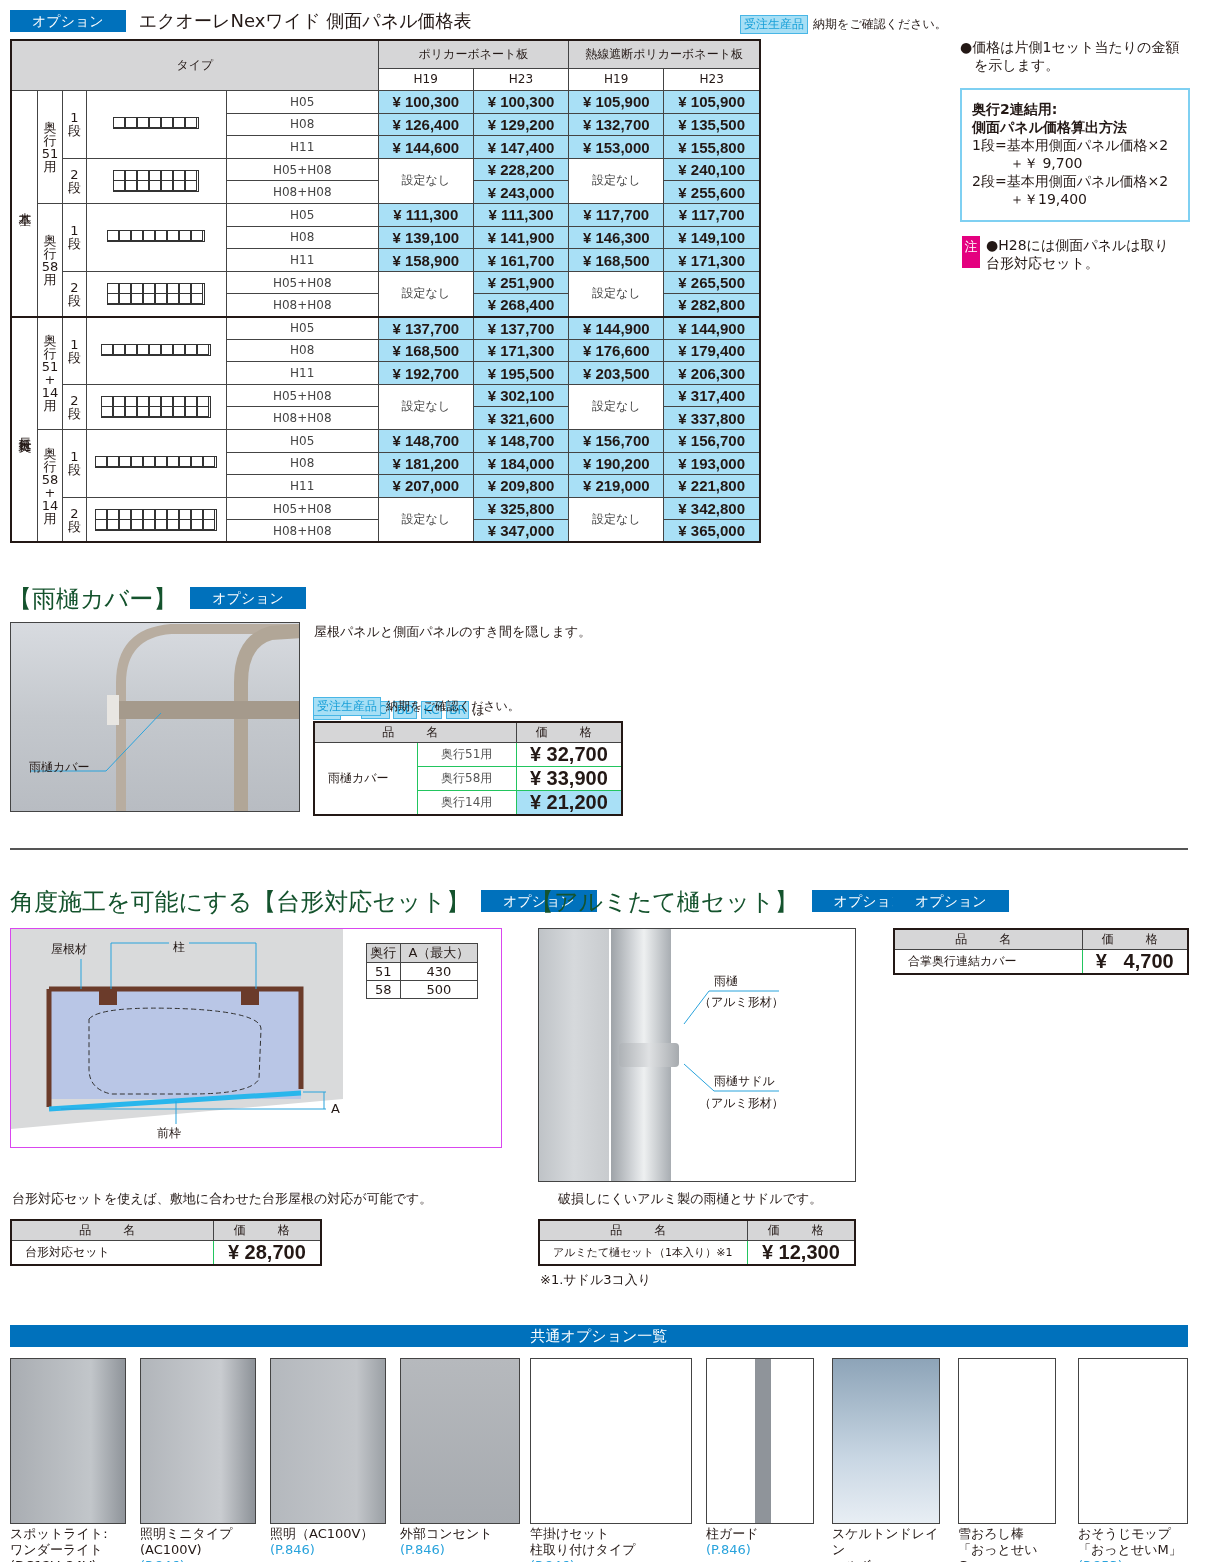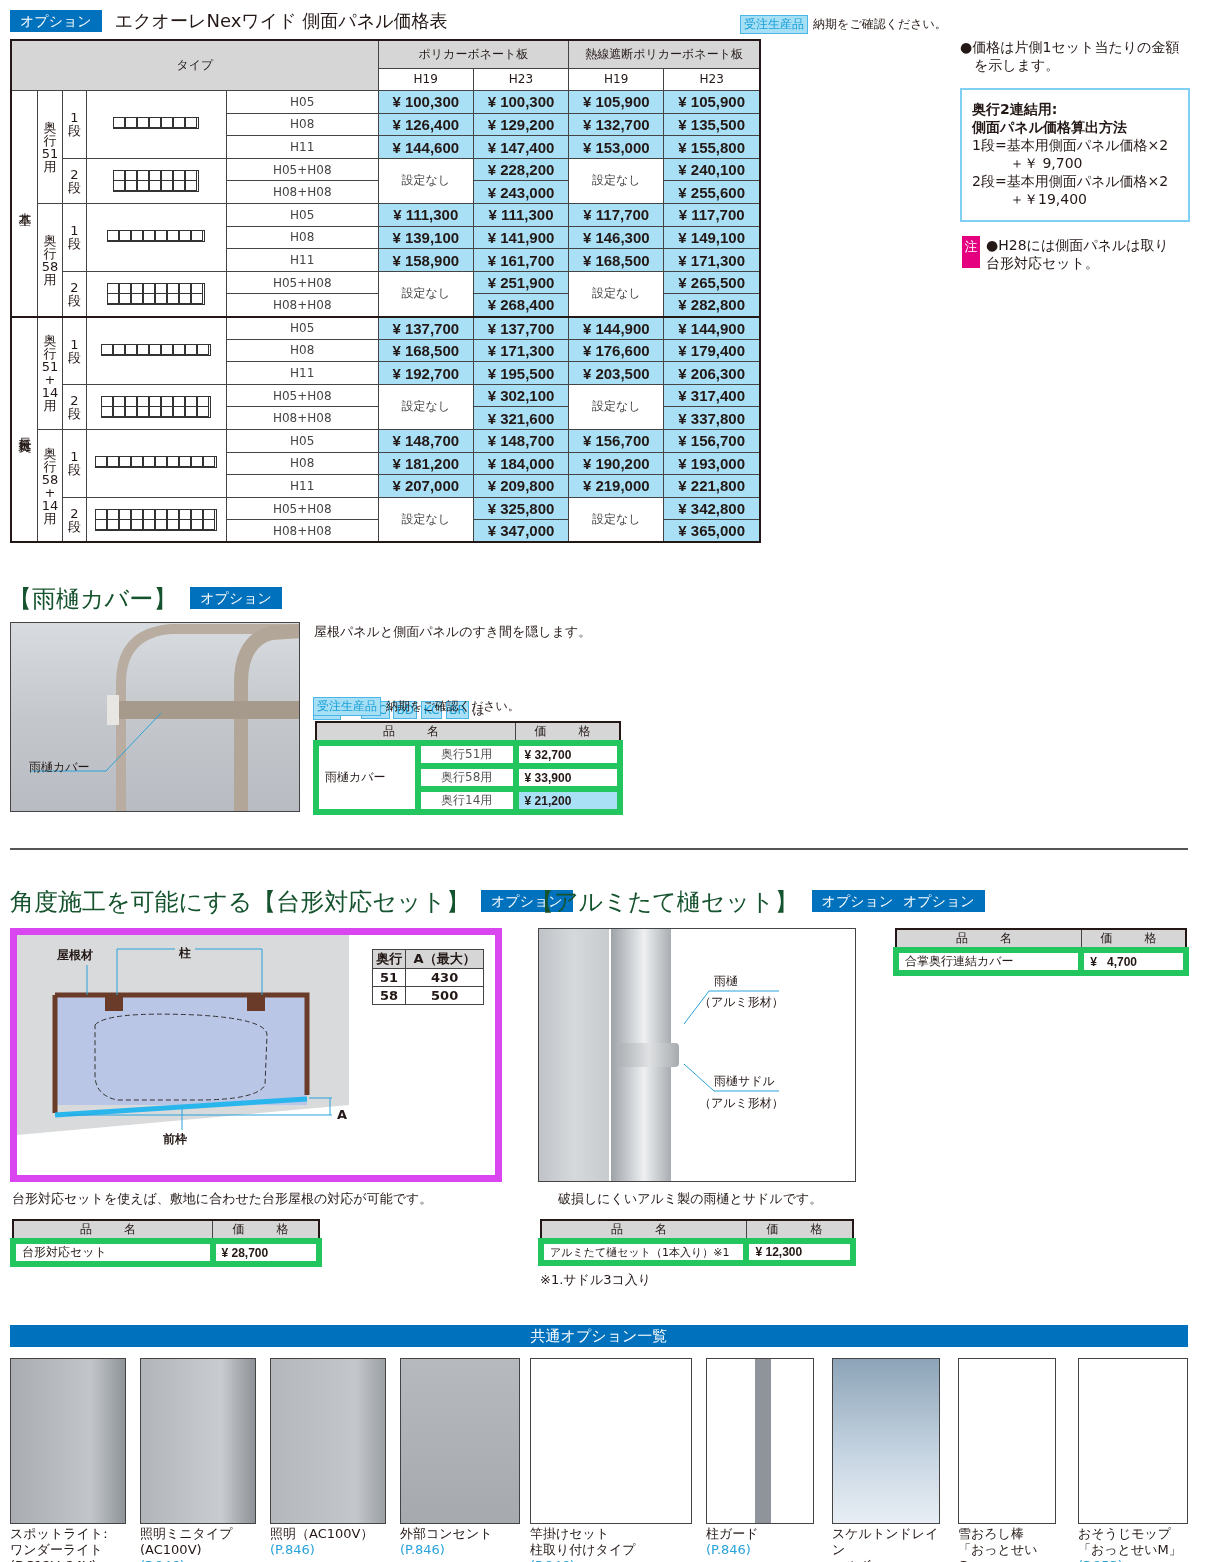--- a/index.html
+++ b/index.html
@@ -1,18 +1,18 @@
 <!DOCTYPE html>
 <html><head>
 <meta charset="utf-8">
 <style>
   * { box-sizing: border-box; margin: 0; padding: 0; }
   body { width: 1224px; height: 1562px; background: #fff; font-family: "DejaVu Sans", sans-serif; color: #231815; position: relative; overflow: hidden; }
   .abs { position: absolute; }
-  .opt-tag { background: #0071bc; color: #fff; font-size: 14px; display: inline-block; padding: 0 10px; height: 22px; line-height: 22px; }
+  .opt-tag { background: #0071bc; color: #fff; font-size: 14px; display: inline-block; padding: 0 22px; height: 22px; line-height: 22px; }
   .notice-tag { background: #a7dff5; color: #1aa0d8; border: 1px solid #48b6e6; font-size: 12px; padding: 0 3px; line-height: 17px; display: inline-block; }
   .notice-text { font-size: 12px; }
   .sec-title { font-size: 24px; color: #14532d; }
   table { border-collapse: collapse; }
   
   #main-table { position: absolute; left: 10px; top: 39px; width: 751px; border: 2px solid #231815; font-size: 12px; }
   #main-table td, #main-table th { border: 1px solid #444; text-align: center; height: 22.6px; padding: 0; font-weight: normal; }
   #main-table th { background: #d6d6d7; color: #231815; }
   #main-table td.price { background: #a9e0f6; font-weight: bold; font-size: 15px; font-family: "Liberation Sans", sans-serif; }
   #main-table td.none { background: #fff; color: #444; }
@@ -20,22 +20,22 @@
   #main-table td.vnum { font-size: 13px; line-height: 13px; }
   .grid-icon { display: inline-grid; border: 1px solid #333; }
   .grid-icon span { border: 1px solid #333; width: 12px; height: 11px; display: block; margin: -1px 0 0 -1px; }
   
   .side-note { font-size: 14px; line-height: 18px; }
   .calc-box { border: 2px solid #7fd0f2; padding: 10px 10px; font-size: 14px; line-height: 18px; }
   .warn-tag { background: #e4007f; color: #fff; font-size: 13px; width: 18px; height: 32px; display: inline-block; text-align: center; padding-top: 2px; }
   
   .ptable { font-size: 12px; border: 2px solid #231815; }
   .ptable th { background: #d6d6d7; font-weight: normal; border: 1px solid #444; height: 20px; letter-spacing: 10px; }
-  .ptable td { border: 6px solid #22c55e; height: 22px; padding: 0 6px; }
-  .ptable td.pr { font-weight: bold; font-size: 12px; text-align: left; font-family: "Liberation Sans", sans-serif; margin-top: 20px; }
+  .ptable td { border: 1px solid #22c55e; height: 22px; padding: 0 13px; }
+  .ptable td.pr { font-weight: bold; font-size: 20px; text-align: center; font-family: "Liberation Sans", sans-serif; margin-top: 20px; }
   .ptable td.blue { background: #a9e0f6; }
   .img-box { border: 1px solid #444; background: #d9dadb; overflow: hidden; }
   .banner { background: #0071bc; color: #fff; font-size: 15px; text-align: center; height: 22px; line-height: 22px; }
   .opt-card { position: absolute; top: 1358px; width: 116px; }
   .opt-card .thumb { height: 166px; border: 1px solid #444; background: #b9bcc0; position: relative; overflow: hidden; }
   .opt-card .name { font-size: 13px; line-height: 16px; margin-top: 2px; color: #231815; }
   .opt-card .page { font-size: 13px; line-height: 16px; color: #29a3dc; }
   .ref-pill { background: #a9e0f6; border: 1px solid #48b6e6; color: #1aa0d8; font-size: 12px; padding: 0 2px; line-height: 16px; display: inline-block; }
 </style>
 </head>
@@ -461,21 +461,21 @@
   </tr>
 </tbody>
   </table>
 
 <div class="abs" style="left:10px;top:848px;width:1178px;height:2px;background:#555;"></div>
 
 <div class="abs" style="left:10px;top:886px;">
   <span class="sec-title">角度施工を可能にする【台形対応セット】</span>
   <span class="opt-tag" style="margin-left:6px;vertical-align:4px;">オプション</span>
 </div>
-<div class="abs" style="left:10px;top:928px;width:492px;height:254px;border:7px solid #d946ef;background:#fff;font-weight:bold;">
+<div class="abs" style="left:10px;top:928px;width:492px;height:220px;border:1px solid #d946ef;background:#fff;">
   <svg width="490" height="252">
     <polygon points="0,0 332,0 332,170 0,200" fill="#d9dadb"></polygon>
     <rect x="38" y="60" width="252" height="110" fill="#b9c6e6"></rect>
     <path d="M38 60 L290 60 L290 160 M38 60 L38 178" fill="none" stroke="#6b3b2a" stroke-width="5"></path>
     <rect x="88" y="60" width="18" height="16" fill="#6b3b2a"></rect>
     <rect x="230" y="60" width="18" height="16" fill="#6b3b2a"></rect>
     <line x1="38" y1="180" x2="290" y2="164" stroke="#29b6ec" stroke-width="5"></line>
     <path d="M78 90 Q90 76 180 80 Q250 84 250 100 L248 150 Q240 165 180 165 L100 165 Q78 160 78 140 Z" fill="none" stroke="#333" stroke-dasharray="5,3"></path>
     <line x1="100" y1="14" x2="245" y2="14" stroke="#29a3dc"></line>
     <line x1="100" y1="14" x2="100" y2="60" stroke="#29a3dc"></line>

